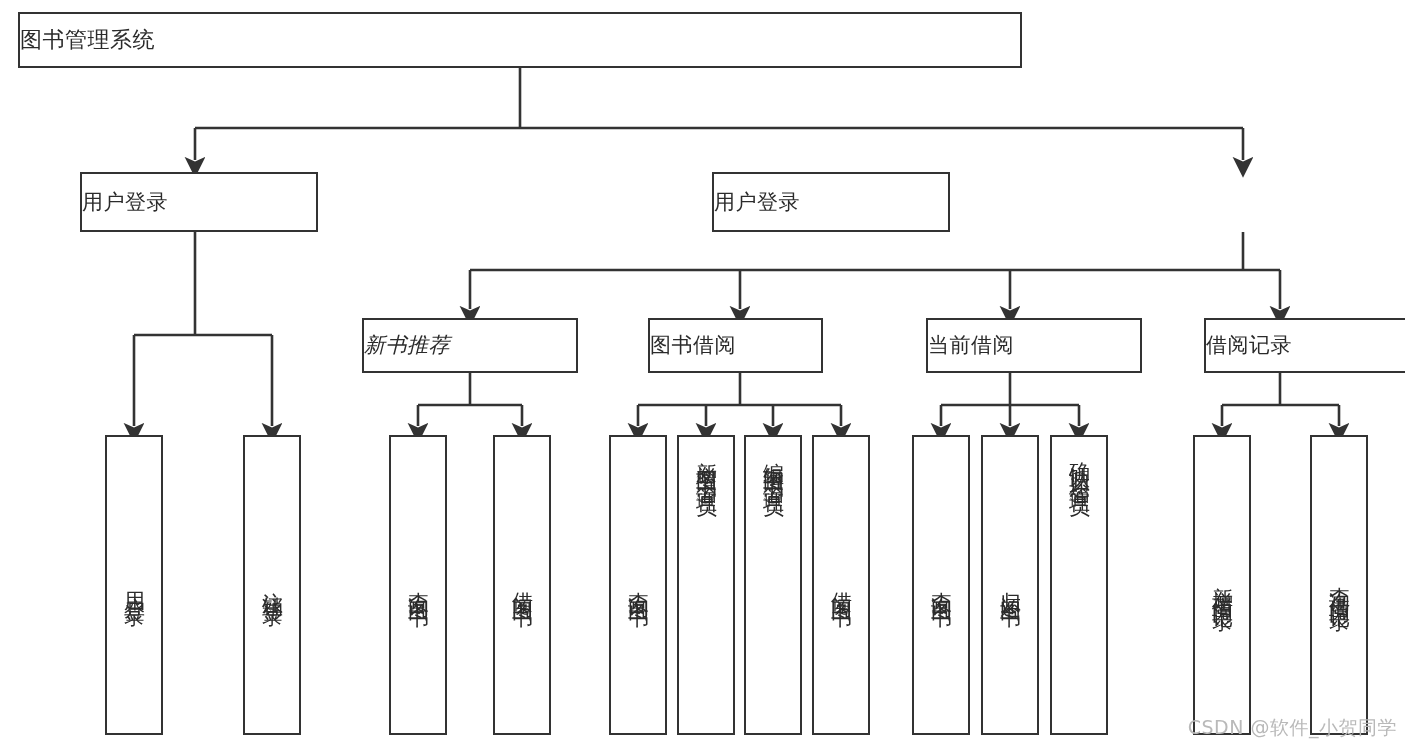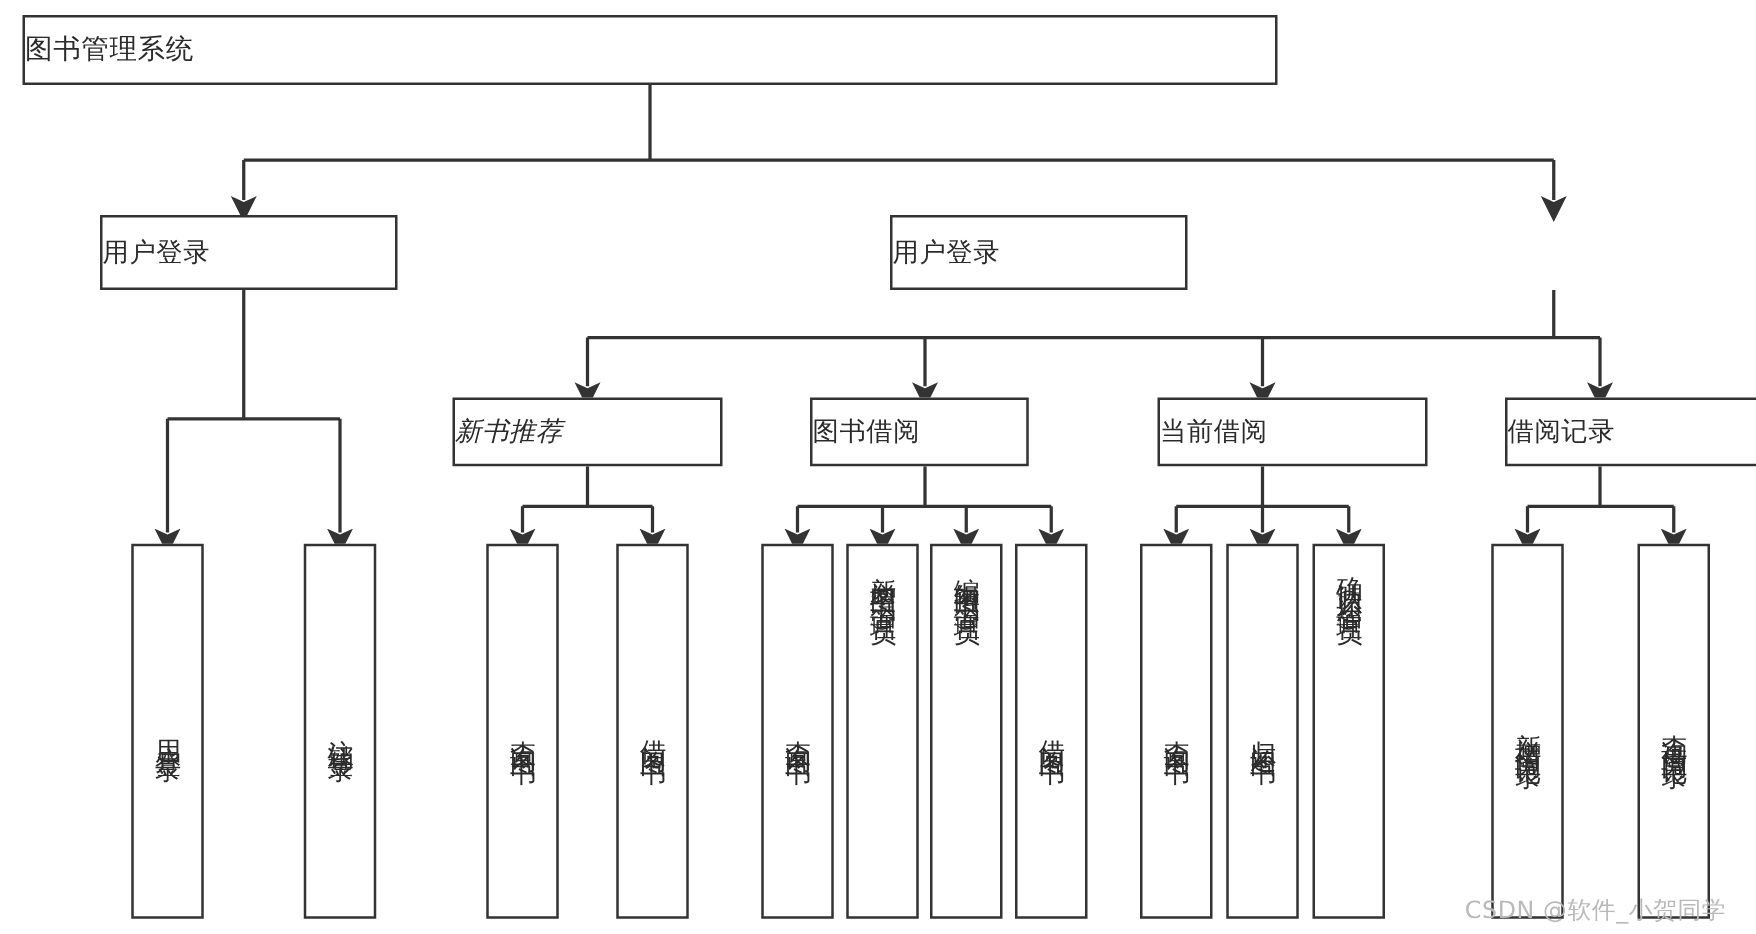--- a/index.html
+++ b/index.html
@@ -56,21 +56,21 @@
     letter-spacing: 5px;
     line-height: 1;
     white-space: nowrap;
     display: block;
   }
   .node.leaf.center-v {
     align-items: center;
   }
   .watermark {
     position: absolute;
-    right: 24px;
+    right: 8px;
     bottom: 6px;
     font-size: 19px;
     color: #b9b9b9;
     white-space: nowrap;
     letter-spacing: 0.5px;
     font-family: "DejaVu Sans", "Liberation Sans", sans-serif;
   }
 </style>
 </head>
 <body>

